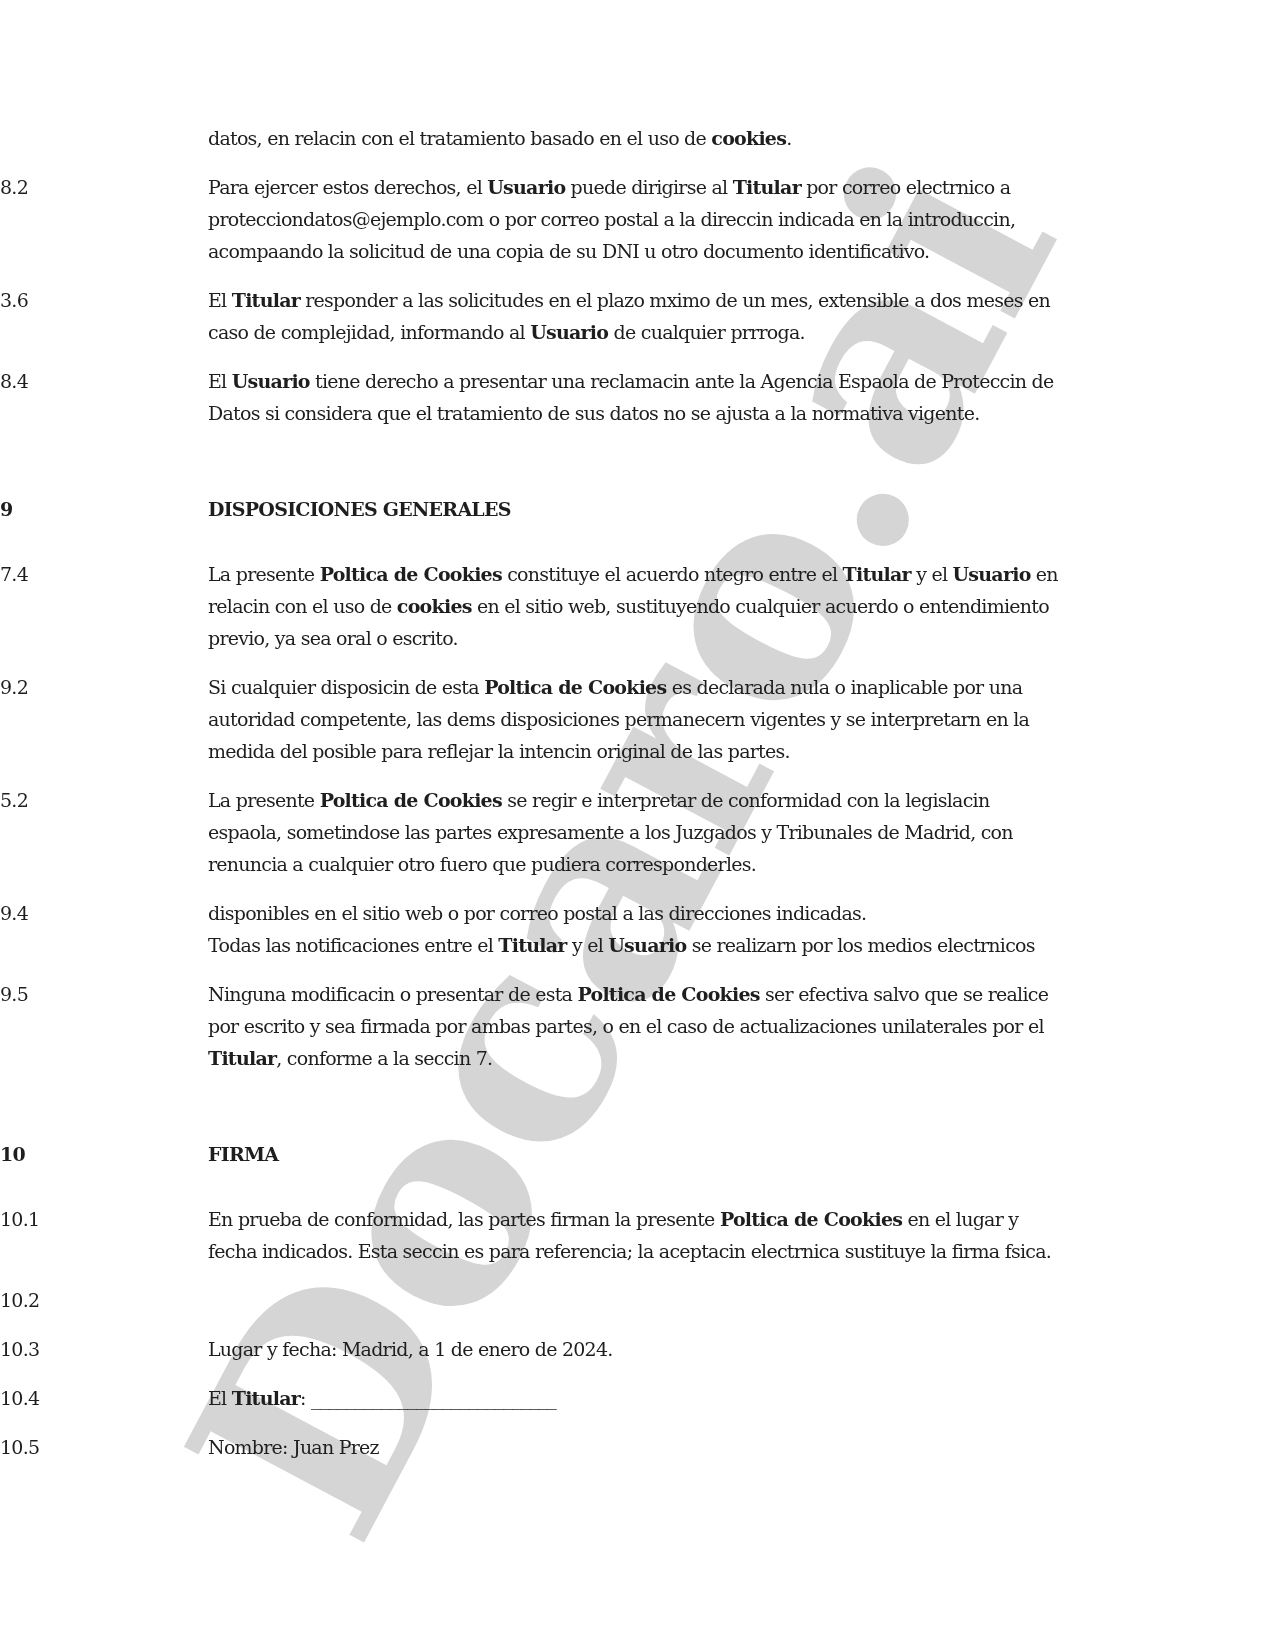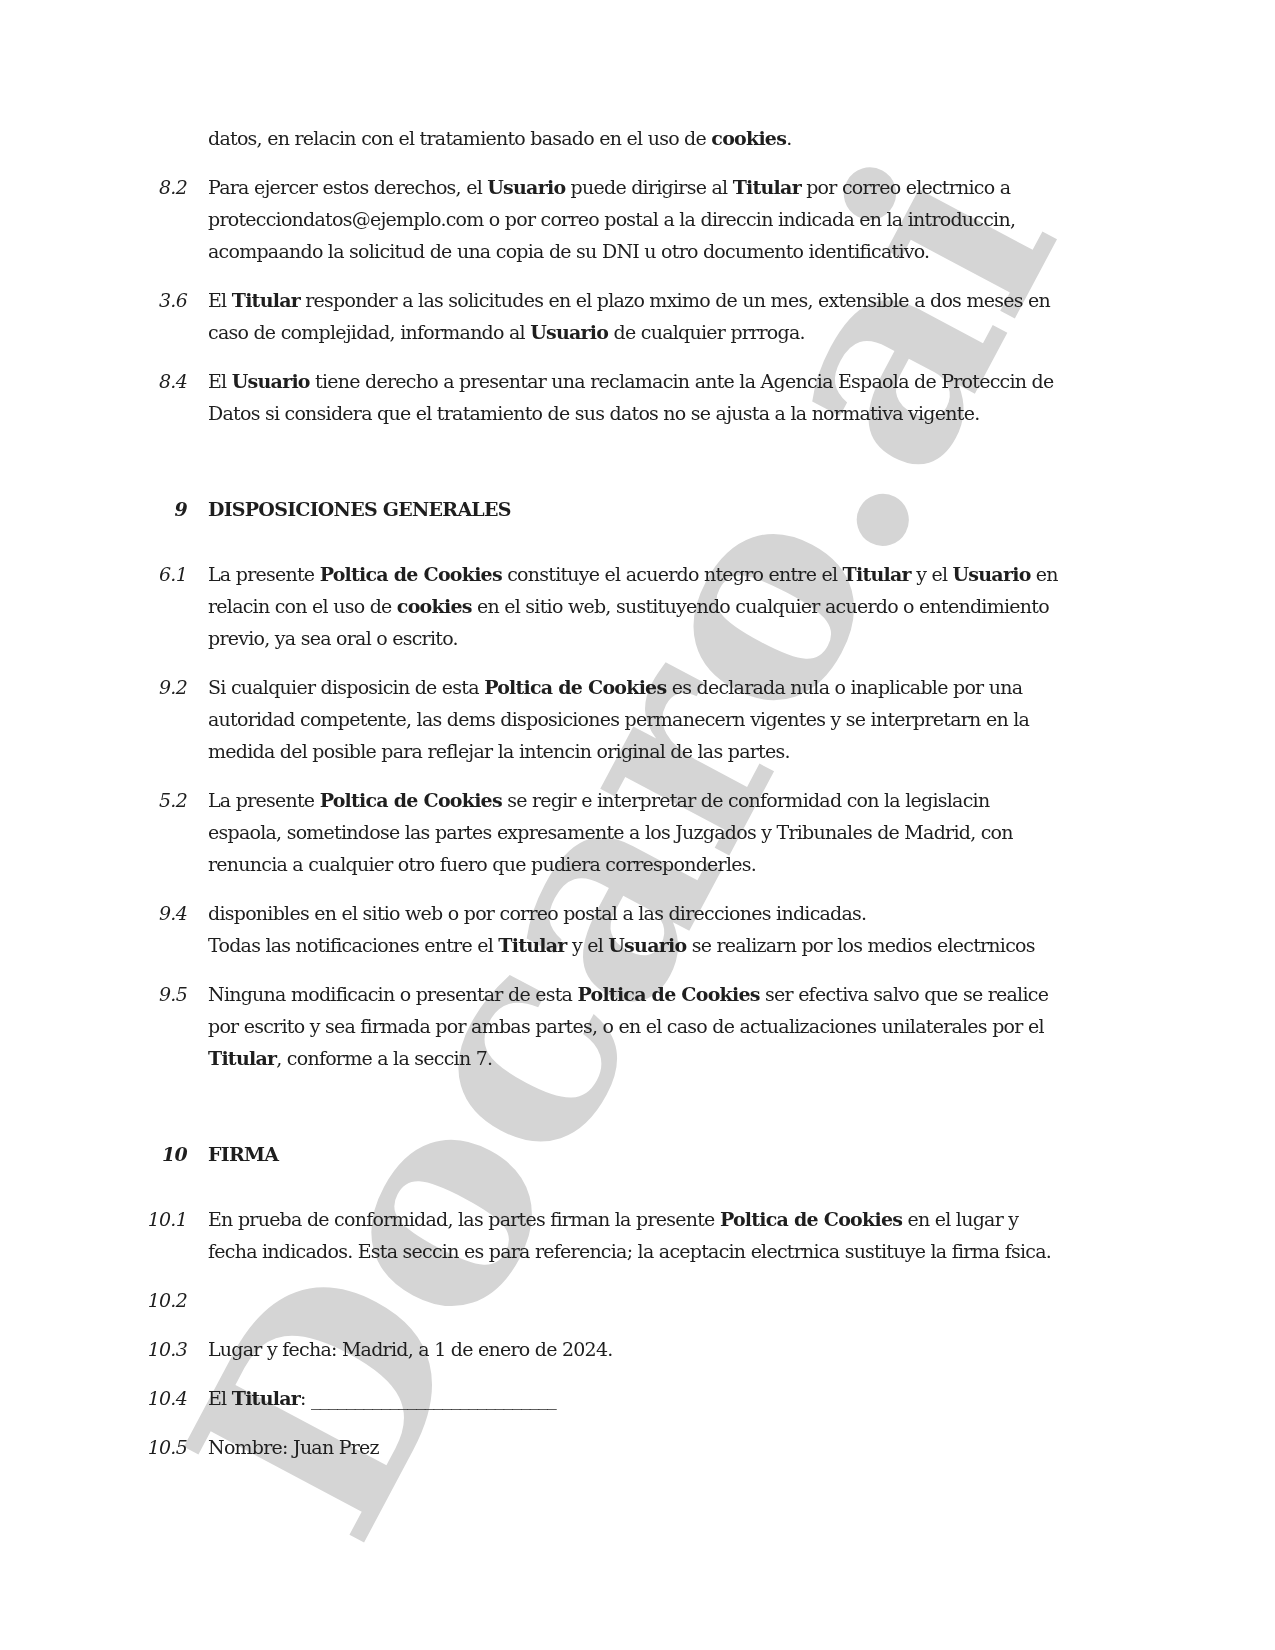--- a/index.html
+++ b/index.html
@@ -34,23 +34,21 @@
     position: relative;
     z-index: 1;
     padding: 122px 138px 0 0;
     font-size: 19px;
     line-height: 32px;
     letter-spacing: -0.75px;
   }
   .item { display: flex; margin-bottom: 17px; }
   .item .num {
     flex: 0 0 187px;
-    text-align: right;
     white-space: nowrap;
-    font-style: italic;
   }
   .item .body { margin-left: 21px; }
   .item .line { white-space: nowrap; }
   .item b { font-weight: bold; }
   .item.heading { margin-top: 64px; margin-bottom: 33px; }
   .item.heading .num, .item.heading .body { font-weight: bold; }
 </style>
 </head>
 <body>
 
@@ -85,21 +83,21 @@
           <div class="line"><span>Datos si considera que el tratamiento de sus datos no se ajusta a la normativa vigente.</span></div>
         </div>
       </div>
       <div class="item heading">
         <span class="num">9</span>
         <div class="body">
           <div class="line"><b>DISPOSICIONES GENERALES</b></div>
         </div>
       </div>
       <div class="item">
-        <span class="num">6.1</span>
+        <span class="num">7.4</span>
         <div class="body">
           <div class="line"><span>La presente </span><b>Poltica de Cookies</b><span> constituye el acuerdo ntegro entre el </span><b>Titular</b><span> y el </span><b>Usuario</b><span> en</span></div>
           <div class="line"><span>relacin con el uso de </span><b>cookies</b><span> en el sitio web, sustituyendo cualquier acuerdo o entendimiento</span></div>
           <div class="line"><span>previo, ya sea oral o escrito.</span></div>
         </div>
       </div>
       <div class="item">
         <span class="num">9.2</span>
         <div class="body">
           <div class="line"><span>Si cualquier disposicin de esta </span><b>Poltica de Cookies</b><span> es declarada nula o inaplicable por una</span></div>

